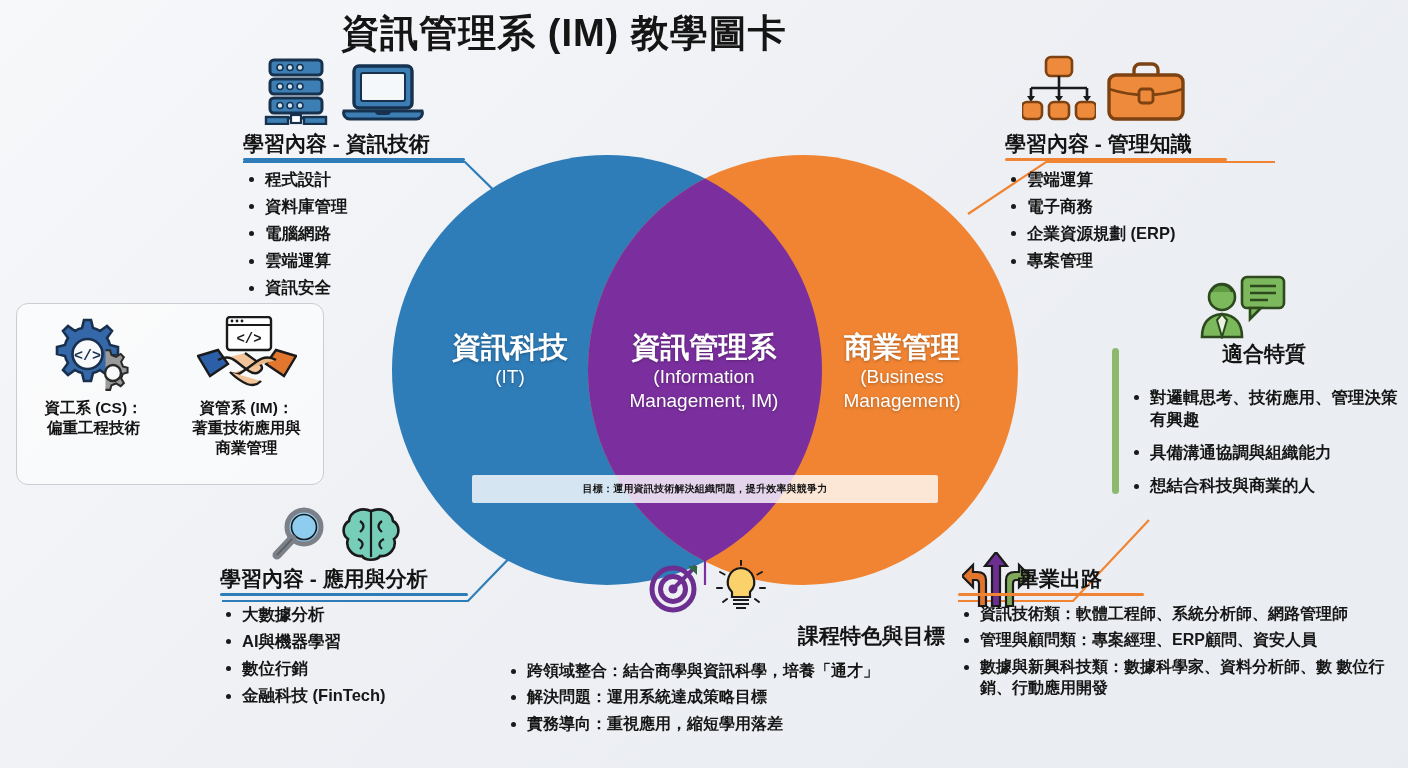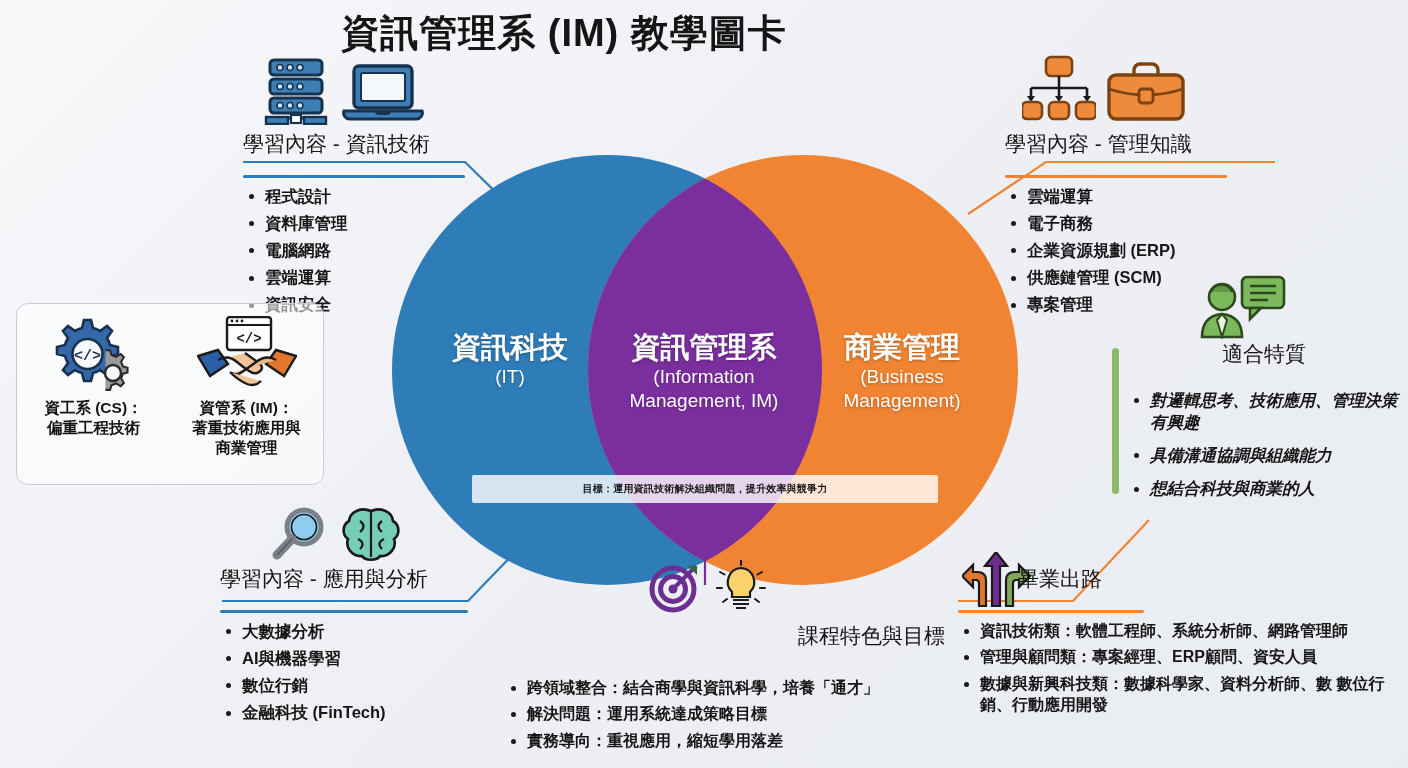--- a/index.html
+++ b/index.html
@@ -37,22 +37,22 @@
   
   #goal-banner{
     left:472px;top:475px;width:466px;height:28px;
     background:rgba(255,255,255,.80);border-radius:2px;
     display:flex;align-items:center;justify-content:center;
     font-size:10px;font-weight:bold;color:#141414;letter-spacing:.2px;
   }
 
   
   .sec-head{
-    font-size:21px;font-weight:normal;color:#141414;white-space:nowrap;
-    padding-bottom:17px;
+    font-size:21px;font-weight:bold;color:#141414;white-space:nowrap;
+    padding-bottom:0;
   }
   .sec-rule{height:3px;border-radius:2px;}
   ul.bullets{
     list-style:none;margin:7px 0 0 0;padding:0;
   }
   ul.bullets li{
     position:relative;padding-left:22px;margin-bottom:5px;
     font-size:16.5px;line-height:1.34;color:#161616;font-weight:bold;
   }
   ul.bullets li::before{
@@ -258,21 +258,20 @@
     </ul>
   </div>
 
   <div class="abs" id="sec-mg">
     <div class="sec-head">學習內容 - 管理知識</div>
     <div class="sec-rule" style="background:#F08432;width:222px;"></div>
     <ul class="bullets">
       <li>雲端運算</li>
       <li>電子商務</li>
       <li>企業資源規劃 (ERP)</li>
-      <li>供應鏈管理 (SCM)</li>
       <li>專案管理</li>
     </ul>
   </div>
 
   <div class="abs" id="sec-an">
     <div class="sec-head">學習內容 - 應用與分析</div>
     <div class="sec-rule" style="background:#2E7CB8;width:248px;"></div>
     <ul class="bullets">
       <li>大數據分析</li>
       <li>AI與機器學習</li>
@@ -296,21 +295,21 @@
     <ul class="bullets">
       <li>資訊技術類：軟體工程師、系統分析師、網路管理師</li>
       <li>管理與顧問類：專案經理、ERP顧問、資安人員</li>
       <li>數據與新興科技類：數據科學家、資料分析師、數 數位行銷、行動應用開發</li>
     </ul>
   </div>
 
   <div class="abs" id="traits-bar"></div>
   <div class="abs" id="sec-traits">
     <div class="sec-head">適合特質</div>
-    <ul class="bullets" style="margin-top:4px;font-style:italic;">
+    <ul class="bullets" style="margin-top:18px;">
       <li>對邏輯思考、技術應用、管理決策有興趣</li>
       <li>具備溝通協調與組織能力</li>
       <li>想結合科技與商業的人</li>
     </ul>
   </div>
 
   <div class="abs" id="compare-card">
     <div class="cols">
       <div class="col">
         <svg width="92" height="82" viewBox="0 0 92 82">

